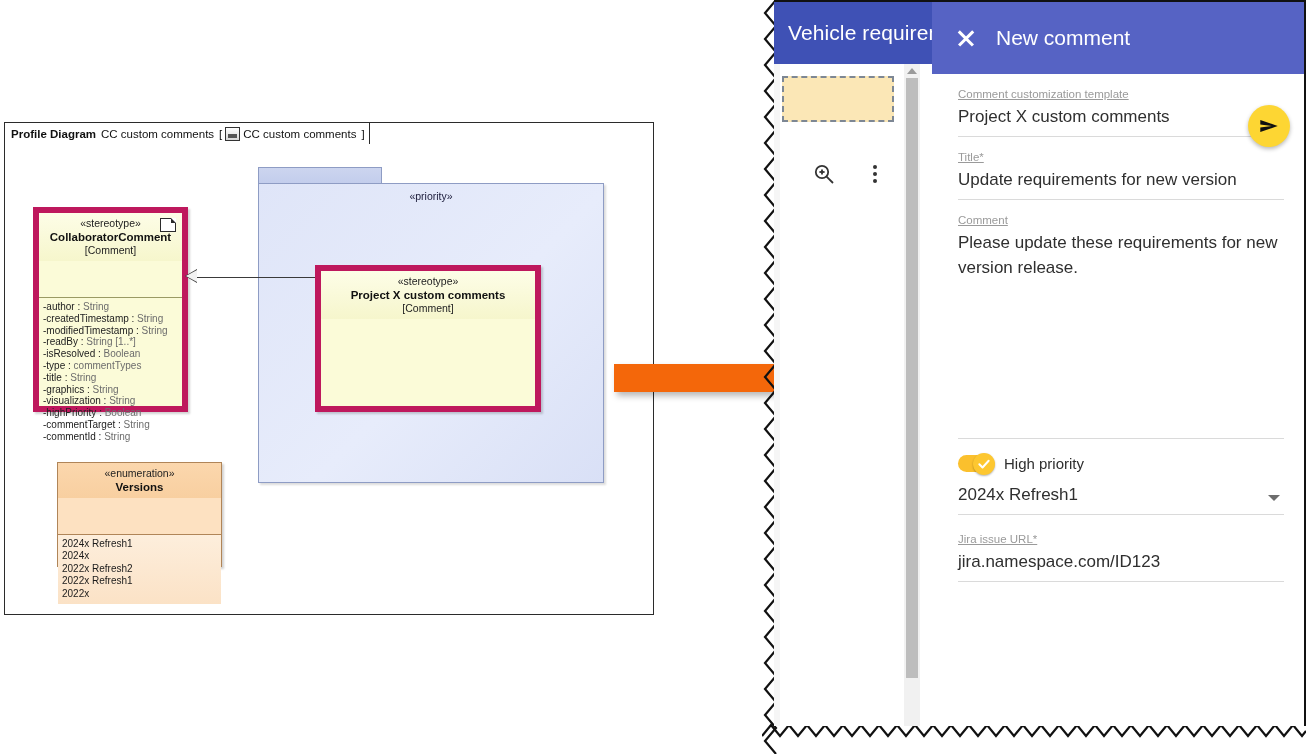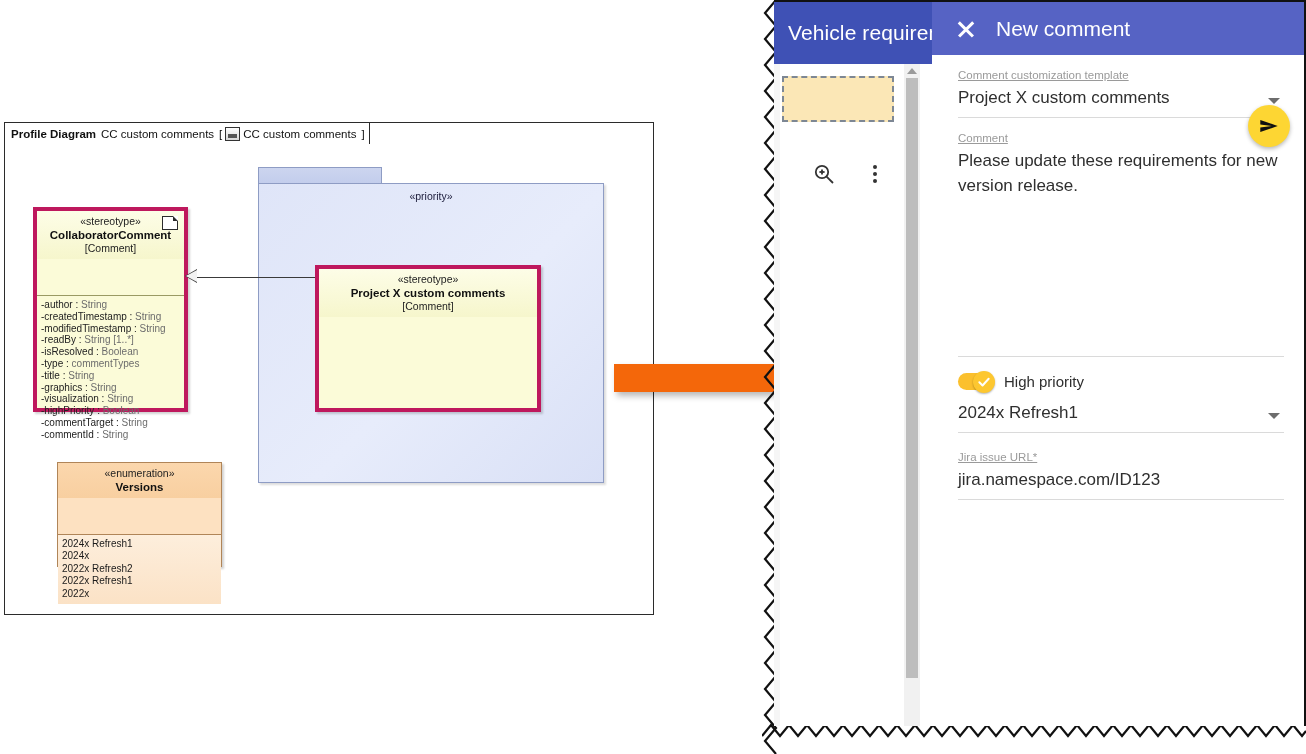--- a/index.html
+++ b/index.html
@@ -14,21 +14,21 @@
       box-sizing:border-box;display:flex;align-items:center;padding:0 4px 0 6px;
       white-space:nowrap;font-size:11.5px;color:#111;z-index:4;}
   .tab-strong{font-weight:bold;font-size:11.5px;margin-right:5px;}
   .tab-normal{font-size:11.5px;}
   .tab-icon{display:inline-block;width:13px;height:12px;border:1px solid #333;
       background:linear-gradient(#fff,#d7d7d7);margin:0 3px;position:relative;vertical-align:-2px;}
   .tab-icon:after{content:"";position:absolute;left:2px;right:2px;bottom:2px;height:4px;
       background:#555;}
 
   
-  .uml-class{position:absolute;box-sizing:border-box;border:4px solid #be185d;
+  .uml-class{position:absolute;box-sizing:border-box;border:6px solid #be185d;
       background:#fbfbd8;box-shadow:2px 2px 2px rgba(0,0,0,.18);}
   .uml-head{padding:4px 6px 4px 6px;text-align:center;position:relative;
       background:linear-gradient(#fdfde7,#f6f6cc);}
   .uml-stereo{font-size:10.5px;color:#222;line-height:13px;}
   .uml-name{font-size:11.5px;font-weight:bold;color:#111;line-height:14px;}
   .uml-meta{font-size:10.5px;color:#222;line-height:13px;}
   .uml-sep{border-top:1px solid #9a9a64;margin-top:36px;}
   .uml-attrs{padding:3px 4px 4px 4px;}
   .uml-attr{font-size:10px;line-height:11.8px;color:#222;white-space:nowrap;}
   .uml-attr .tp{color:#6c6c6c;}
@@ -109,21 +109,21 @@
   #kebab-ico i{width:4px;height:4px;border-radius:50%;background:#333;display:block;}
 
   
   #scrollbar{position:absolute;left:130px;top:62px;width:16px;bottom:0;background:#f1f1f1;cursor:pointer;}
   #scroll-up{position:absolute;left:3px;top:4px;width:0;height:0;
       border-style:solid;border-width:0 5px 6px 5px;border-color:transparent transparent #9a9a9a transparent;}
   #scroll-thumb{position:absolute;left:2px;top:14px;width:12px;height:600px;background:#bdbdbd;}
 
   
   #panel{position:absolute;left:158px;top:0;right:0;bottom:0;background:#fff;}
-  #panel-head{height:53px;background:#5663c4;display:flex;align-items:center;
+  #panel-head{height:72px;background:#5663c4;display:flex;align-items:center;
       padding-left:22px;box-sizing:border-box;}
   #close-x{width:24px;height:24px;position:relative;cursor:pointer;}
   #close-x:before,#close-x:after{content:"";position:absolute;left:2px;top:11px;width:20px;height:2.6px;background:#fff;}
   #close-x:before{transform:rotate(45deg);} #close-x:after{transform:rotate(-45deg);}
   #panel-title{color:#fff;font-size:21px;margin-left:18px;white-space:nowrap;}
   #fab{position:absolute;right:14px;top:103px;width:42px;height:42px;border-radius:50%;
       background:#fdd633;display:flex;align-items:center;justify-content:center;cursor:pointer;
       box-shadow:0 2px 4px rgba(0,0,0,.28);z-index:6;}
 
   #form{padding:0 20px 0 26px;}
@@ -301,20 +301,24 @@
         </svg>
       </div>
 
       <div id="form">
         <div class="field">
           <div class="f-label">Comment customization template</div>
           <div class="f-value">Project X custom comments</div>
           <div class="caret"></div>
         </div>
 
+        <div class="field">
+          <div class="f-label">Title*</div>
+          <div class="f-value">Update requirements for new version</div>
+        </div>
 
         <div class="field" id="comment-field">
           <div class="f-label">Comment</div>
           <div class="f-value">Please update these requirements for new version release.</div>
         </div>
 
         <div id="priority-row">
           <div id="toggle">
             <div id="toggle-knob">
               <svg width="14" height="14" viewBox="0 0 24 24" fill="none" stroke="#fff" stroke-width="3.4" stroke-linecap="round" stroke-linejoin="round">

